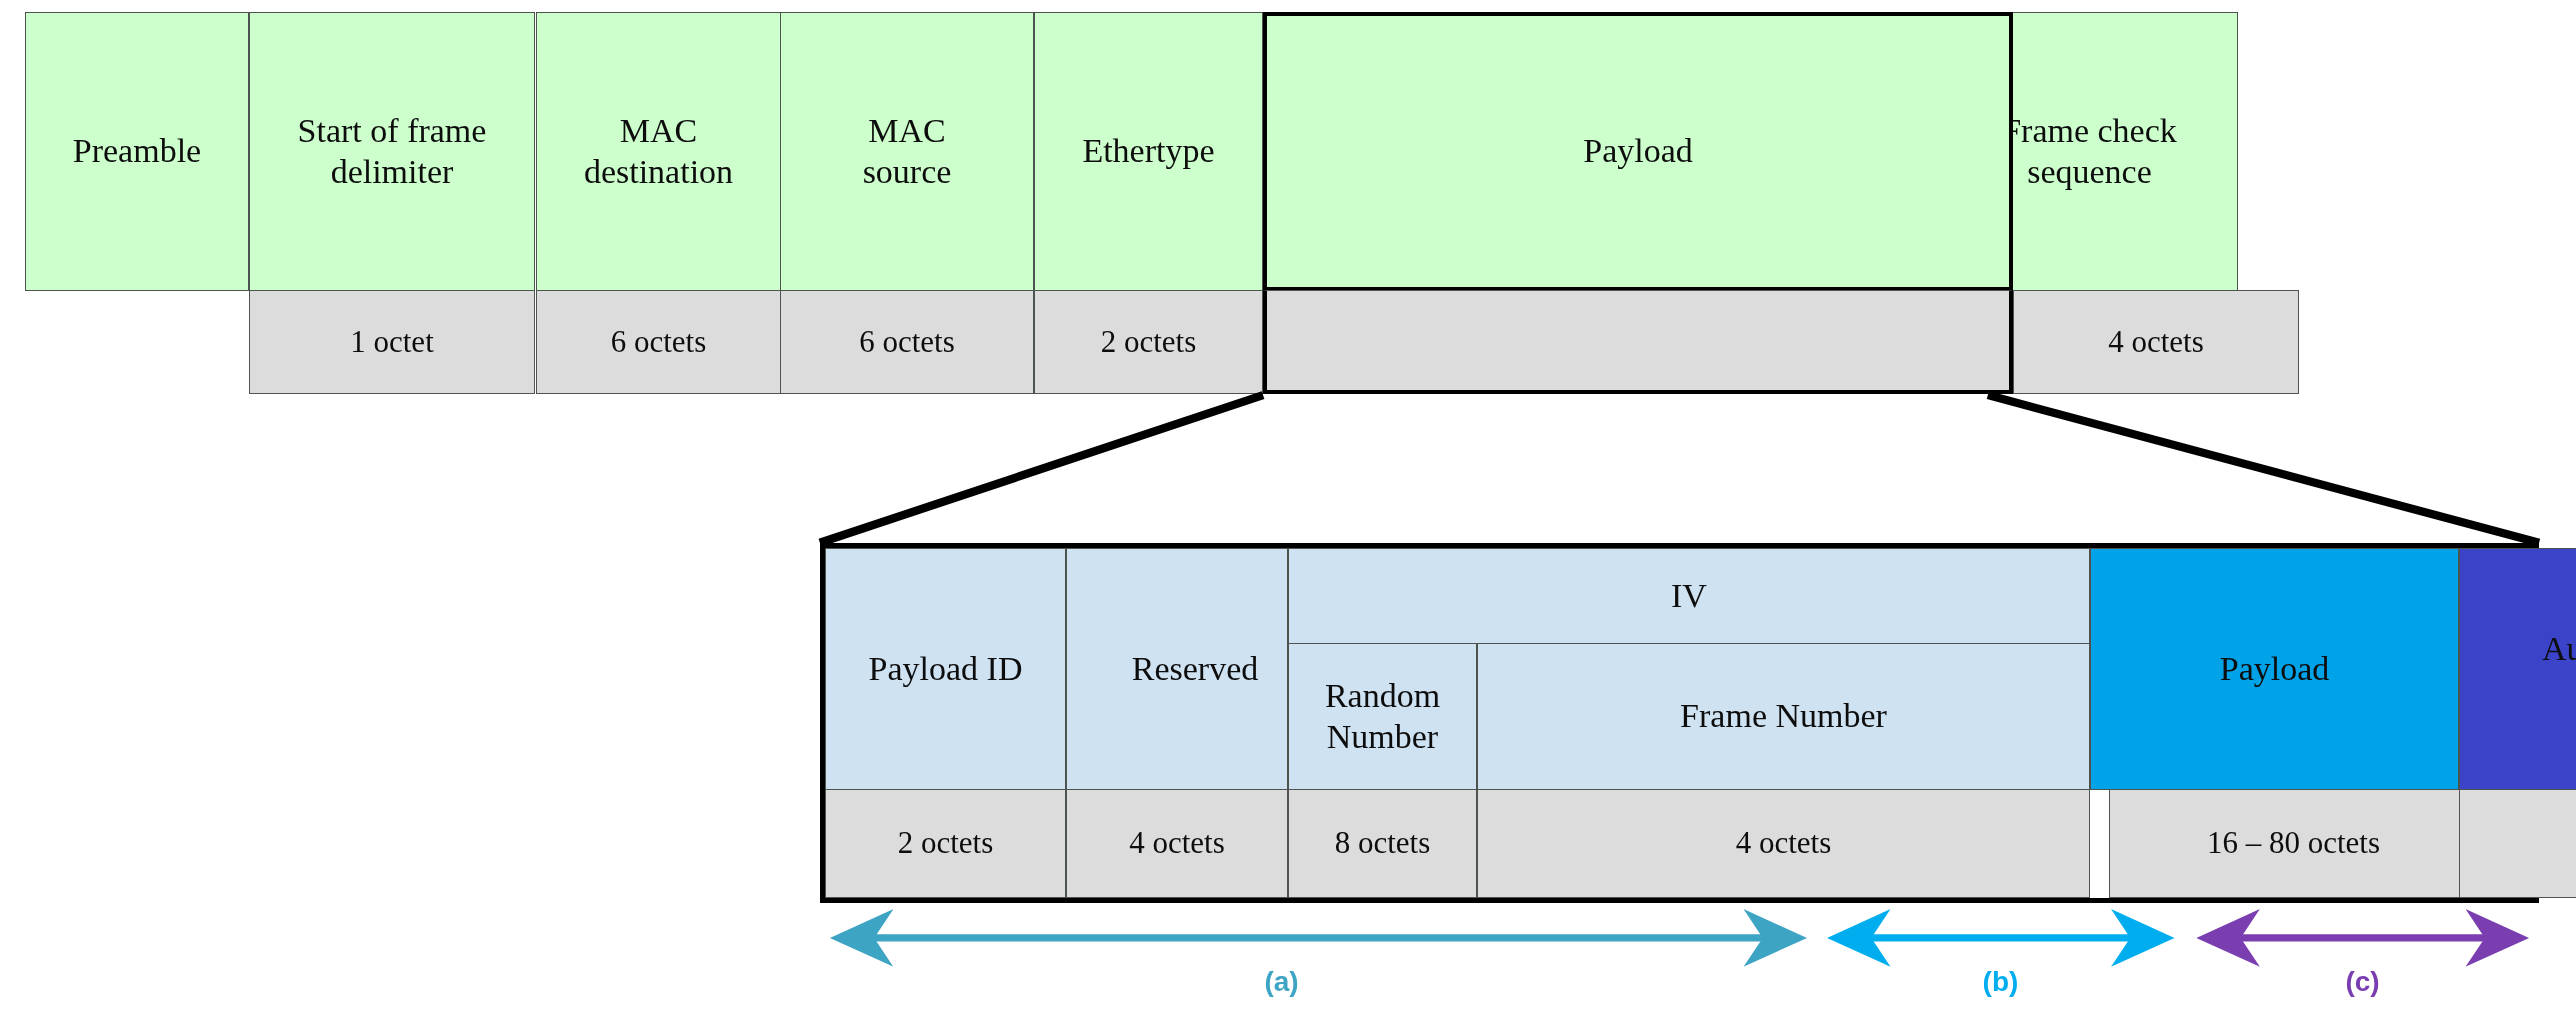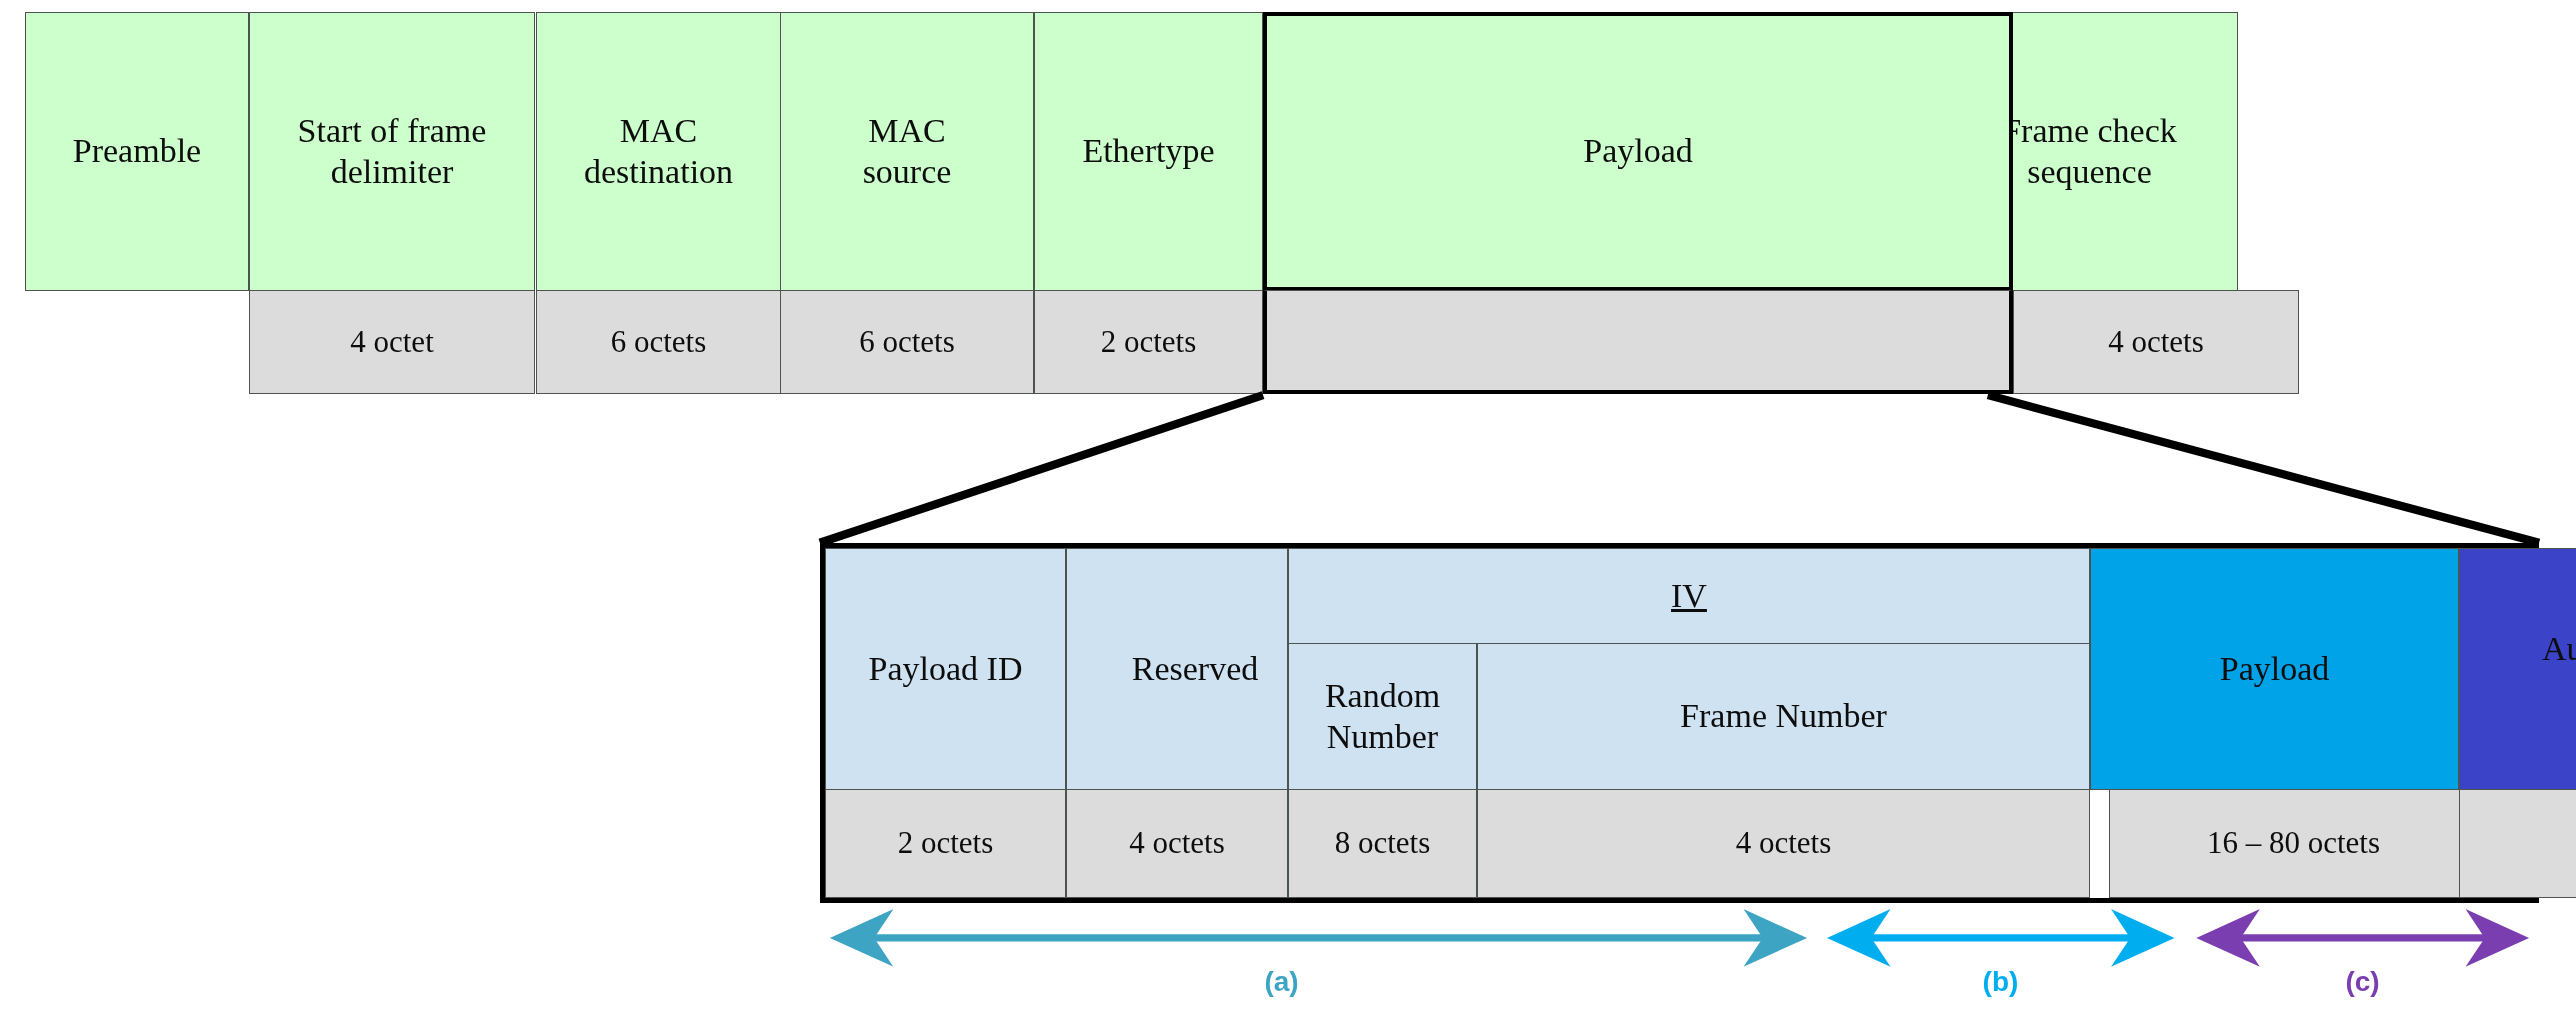--- a/index.html
+++ b/index.html
@@ -48,39 +48,39 @@
 <div id="top-table">
 
   <div class="cell top-name" style="left:0px;width:224px;">Preamble</div>
   <div class="cell top-name" style="left:224px;width:286px;">Start of frame<br>delimiter</div>
   <div class="cell top-name" style="left:511px;width:245px;">MAC<br>destination</div>
   <div class="cell top-name" style="left:755px;width:254px;">MAC<br>source</div>
   <div class="cell top-name" style="left:1009px;width:229px;">Ethertype</div>
   <div class="cell top-name hl" style="left:1238px;width:750px;">Payload</div>
   <div class="cell top-name" style="left:1880px;width:297px;margin-left:36px;">Frame check<br>sequence</div>
 
-  <div class="cell top-size" style="left:224px;width:286px;">4 octet</div>
+  <div class="cell top-size" style="left:224px;width:286px;">1 octet</div>
   <div class="cell top-size" style="left:511px;width:245px;">6 octets</div>
   <div class="cell top-size" style="left:755px;width:254px;">6 octets</div>
   <div class="cell top-size" style="left:1009px;width:229px;">2 octets</div>
   <div class="cell top-size hl-size" style="left:1238px;width:750px;"></div>
   <div class="cell top-size" style="left:1988px;width:286px;">4 octets</div>
 </div>
 
 <svg id="callout" viewBox="0 0 2790 1106" preserveAspectRatio="none">
   <path d="M 1368 428 L 888 588" fill="none" stroke="#000000" stroke-width="9"></path>
   <path d="M 2153 428 L 2750 588" fill="none" stroke="#000000" stroke-width="9"></path>
 </svg>
 
 <div id="bottom-table">
 
   <div class="cell b-name b-blue" style="left:0px;width:241px;">Payload ID</div>
   <div class="cell b-name b-blue" style="left:241px;width:222px;padding-left:36px;">Reserved</div>
 
-  <div class="cell iv-head" style="left:463px;width:802px;text-decoration:underline;">IV</div>
+  <div class="cell iv-head" style="left:463px;width:802px;">IV</div>
   <div class="cell iv-sub" style="left:463px;width:189px;">Random<br>Number</div>
   <div class="cell iv-sub" style="left:652px;width:613px;">Frame Number</div>
 
   <div class="cell b-name b-payload" style="left:1265px;width:369px;">Payload</div>
   <div class="cell b-name b-auth" style="left:1634px;width:351px;color:#0d0d0d;">Autentication<br>Tag</div>
 
   <div class="cell b-size" style="left:0px;width:241px;">2 octets</div>
   <div class="cell b-size" style="left:241px;width:222px;">4 octets</div>
   <div class="cell b-size" style="left:463px;width:189px;">8 octets</div>
   <div class="cell b-size" style="left:652px;width:613px;">4 octets</div>

